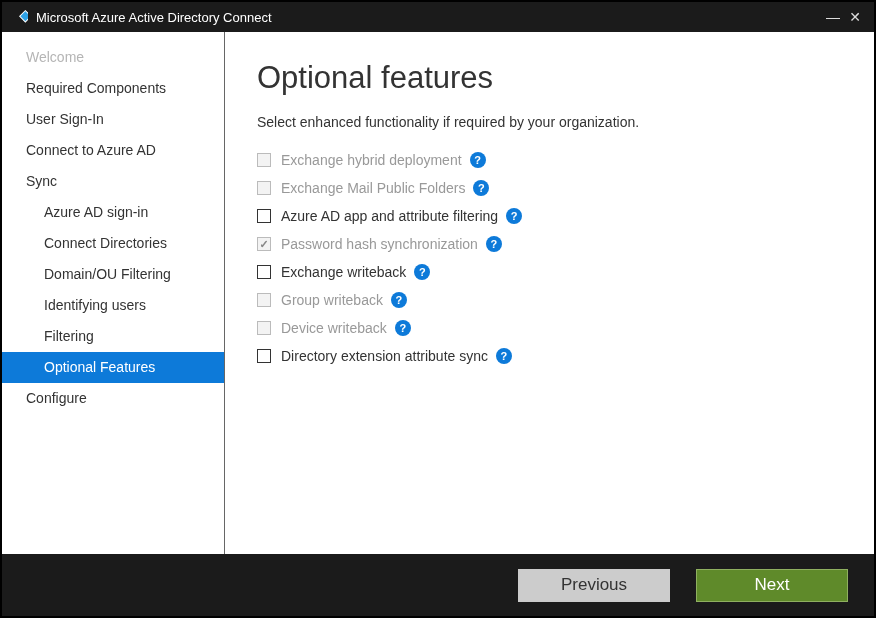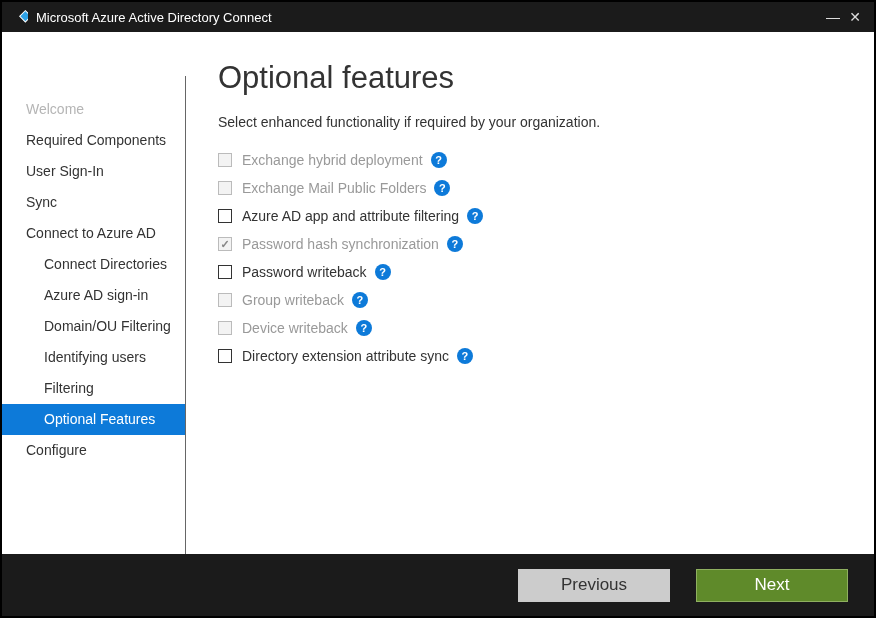--- a/index.html
+++ b/index.html
@@ -3,21 +3,21 @@
 <meta charset="utf-8">
 <style>
   * { box-sizing: border-box; margin: 0; padding: 0; }
   html, body { width: 876px; height: 618px; font-family: "Segoe UI", Arial, sans-serif; background: #000; overflow: hidden; }
   .window { width: 876px; height: 618px; background: #c2410c; display: flex; flex-direction: column; border: 2px solid #000; }
   .titlebar { background: #1b1b1b; color: #fff; height: 30px; display: flex; align-items: center; padding: 0 8px; font-size: 13px; }
   .titlebar .logo { width: 18px; height: 18px; margin-right: 8px; display: flex; align-items: center; justify-content: center; }
   .titlebar .spacer { flex: 1; }
   .titlebar .win-btn { width: 22px; text-align: center; font-size: 14px; cursor: pointer; color: #ddd; }
   .body { flex: 1; display: flex; background: #fff; min-height: 0; }
-  .sidebar { width: 184px; border-right: 1px solid #666; padding-top: 18px; margin-top: 44px; }
+  .sidebar { width: 223px; border-right: 1px solid #666; padding-top: 10px; }
   .nav-item { padding: 5px 0 5px 24px; font-size: 14px; color: #333; cursor: pointer; line-height: 1.5; }
   .nav-item.dim { color: #b5b5b5; }
   .nav-item.sub { padding-left: 42px; }
   .nav-item.active { background: #0d7ad9; color: #fff; }
   .content { flex: 1; padding: 28px 32px 20px 32px; overflow: auto; }
   .content h1 { font-size: 31px; font-weight: 300; color: #333; margin-bottom: 18px; }
   .content .desc { font-size: 14px; color: #333; margin-bottom: 22px; }
   .opt-row { display: flex; align-items: center; margin-bottom: 12px; font-size: 14px; color: #333; }
   .checkbox { width: 14px; height: 14px; border: 1px solid #333; margin-right: 10px; display: inline-flex; align-items: center; justify-content: center; flex-shrink: 0; background: #fff; }
   .checkbox.disabled { border-color: #bbb; background: #f3f3f3; }
@@ -45,24 +45,24 @@
     <span class="spacer"></span>
     <span class="win-btn">—</span>
     <span class="win-btn">✕</span>
   </div>
 
   <div class="body">
     <div class="sidebar" id="sidebar">
         <div class="nav-item dim">Welcome</div>
         <div class="nav-item">Required Components</div>
         <div class="nav-item">User Sign-In</div>
+        <div class="nav-item">Connect to Azure AD</div>
         <div class="nav-item">Sync</div>
-        <div class="nav-item">Connect to Azure AD</div>
+        <div class="nav-item sub">Azure AD sign-in</div>
         <div class="nav-item sub">Connect Directories</div>
-        <div class="nav-item sub">Azure AD sign-in</div>
         <div class="nav-item sub">Domain/OU Filtering</div>
         <div class="nav-item sub">Identifying users</div>
         <div class="nav-item sub">Filtering</div>
         <div class="nav-item sub active">Optional Features</div>
         <div class="nav-item">Configure</div>
       </div>
 
     <div class="content">
       <h1>Optional features</h1>
       <p class="desc">Select enhanced functionality if required by your organization.</p>
@@ -82,21 +82,21 @@
             <span class="opt-label">Azure AD app and attribute filtering</span>
             <span class="help-icon">?</span>
           </div>
           <div class="opt-row disabled">
             <span class="checkbox disabled checked"></span>
             <span class="opt-label">Password hash synchronization</span>
             <span class="help-icon">?</span>
           </div>
           <div class="opt-row">
             <span class="checkbox"></span>
-            <span class="opt-label">Password writeback</span>
+            <span class="opt-label">Exchange writeback</span>
             <span class="help-icon">?</span>
           </div>
           <div class="opt-row disabled">
             <span class="checkbox disabled"></span>
             <span class="opt-label">Group writeback</span>
             <span class="help-icon">?</span>
           </div>
           <div class="opt-row disabled">
             <span class="checkbox disabled"></span>
             <span class="opt-label">Device writeback</span>

